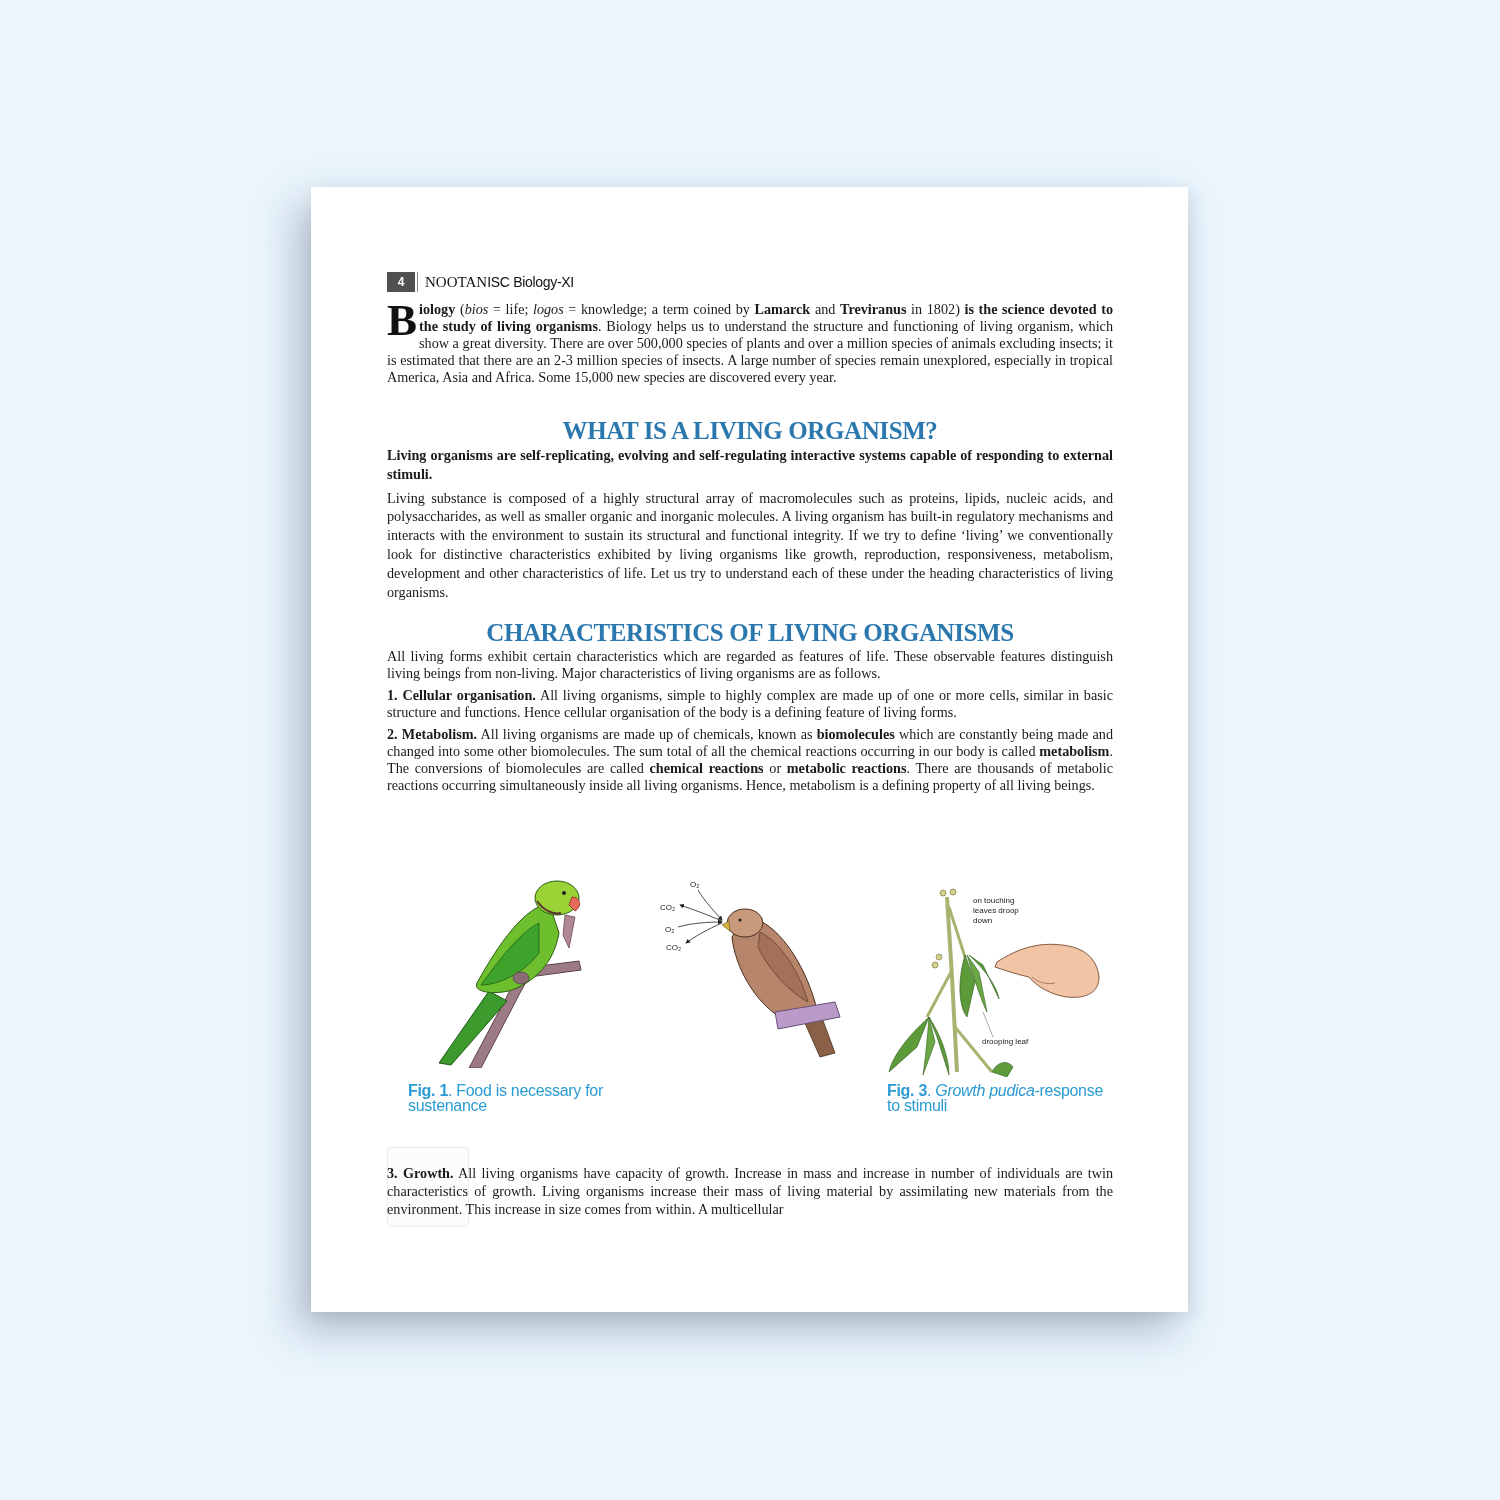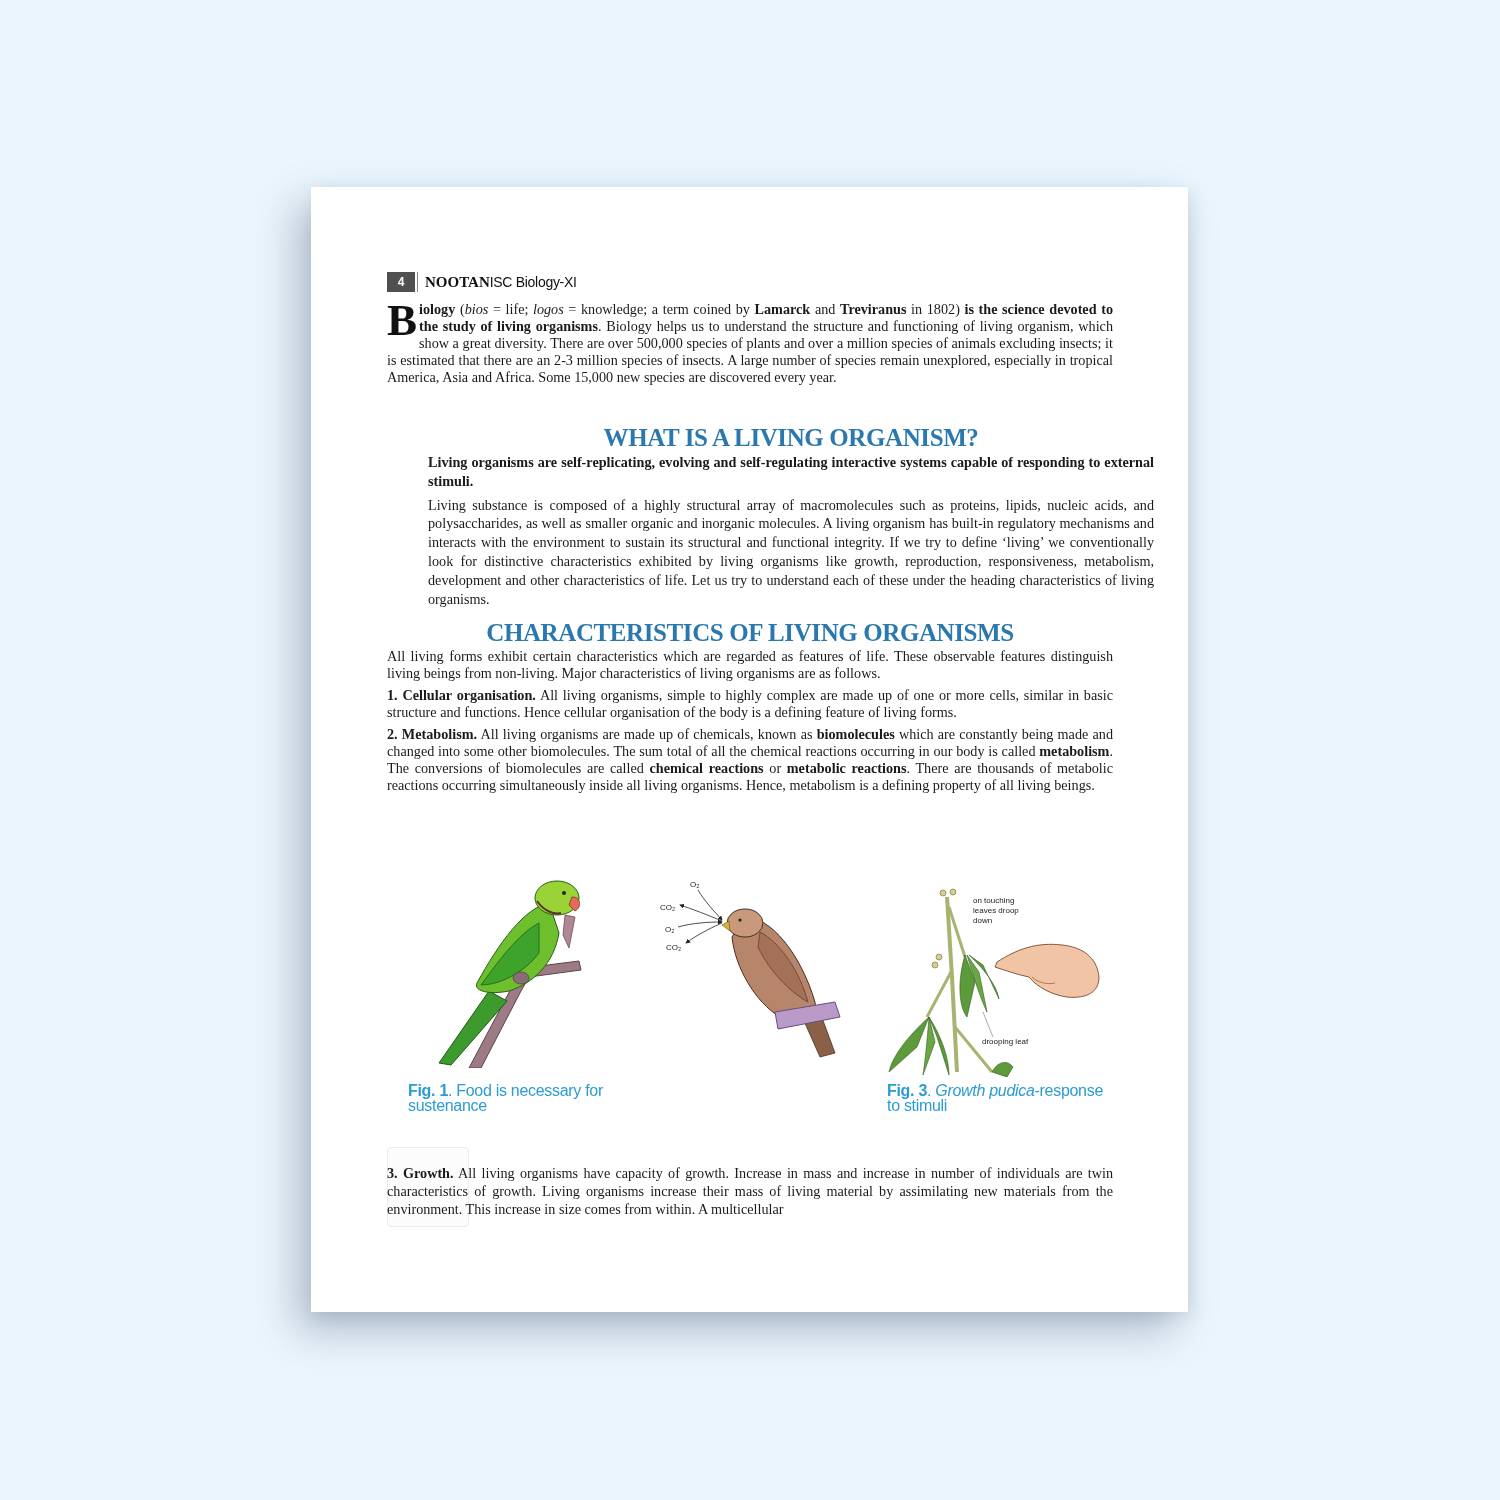--- a/index.html
+++ b/index.html
@@ -17,21 +17,21 @@
   }
   .col { position: absolute; left: 76px; width: 726px; }
   .header { top: 84px; height: 22px; display: flex; align-items: center; }
   .page-badge {
     width: 28px; height: 20px; background: #505050; color: #fff;
     font-family: "Liberation Sans", sans-serif; font-weight: bold; font-size: 12px;
     display: flex; align-items: center; justify-content: center;
     box-shadow: 2px 0 0 #fff, 3px 0 0 #888;
   }
   .header-title { margin-left: 10px; font-family: "Liberation Serif", serif; font-size: 15px; color: #111; }
-  .header-title b { font-weight: bold; }
+  .header-title b { font-weight: normal; }
   .header-sub { font-family: "Liberation Sans", sans-serif; font-size: 14px; letter-spacing: -0.3px; margin-left: 0; }
 
   p { margin: 0; text-align: justify; color: #1a1a1a;
       font-family: "Liberation Serif", serif; font-size: 14.2px; line-height: 17px; }
   .body2 { line-height: 18.8px; }
   b { font-weight: bold; }
   .dropcap {
     float: left; font-family: "Liberation Serif", serif; font-weight: bold;
     font-size: 45px; line-height: 34px; margin: 2px 2px 0 0; color: #111;
   }
@@ -66,21 +66,21 @@
       <b>NOOTAN</b><span class="header-sub">ISC Biology-XI</span>
     </div>
   </div>
 
   <div class="col" style="top:114px;">
     <p>
       <span class="dropcap">B</span><b>iology</b><span> (</span><i>bios</i><span> = life;  </span><i>logos</i><span> = knowledge; a term coined by </span><b>Lamarck</b><span> and </span><b>Treviranus</b><span> in 1802) </span><b>is the science devoted to the study of living organisms</b><span>. Biology helps us to understand the structure and functioning of living organism, which show a great diversity. There are over 500,000 species of plants and over a million species of animals excluding insects; it is estimated that there are an 2-3 million species of insects. A large number of species remain unexplored, especially in tropical America, Asia and Africa. Some 15,000 new species are discovered every year.</span>
     </p>
   </div>
 
-  <div class="col" style="top:237px;margin-left:41px;">
+  <div class="col" style="top:230px;">
     <h2>WHAT IS A LIVING ORGANISM?</h2>
     <p class="body2" style="margin-top:1px;"><b>Living organisms are self-replicating, evolving and self-regulating interactive systems capable of responding to external stimuli.</b></p>
     <p class="body2" style="margin-top:5px;">Living substance is composed of a highly structural array of macromolecules such as proteins, lipids, nucleic acids, and polysaccharides, as well as smaller organic and inorganic molecules. A living organism has built-in regulatory mechanisms and interacts with the environment to sustain its structural and functional integrity. If we try to define ‘living’ we conventionally look for distinctive characteristics exhibited by living organisms like growth, reproduction, responsiveness, metabolism, development and other characteristics of life. Let us try to understand each of these under the heading characteristics of living organisms.</p>
   </div>
 
   <div class="col" style="top:432px;">
     <h2>CHARACTERISTICS OF LIVING ORGANISMS</h2>
     <p style="margin-top:1px;">All living forms exhibit certain characteristics which are regarded as features of life. These observable features distinguish living beings from non-living. Major characteristics of living organisms are as follows.</p>
     <p style="margin-top:5px;"><b>1. Cellular organisation.</b><span> All living organisms, simple to highly complex are made up of one or more cells, similar in basic structure and functions. Hence cellular organisation of the body is a defining feature of living forms.</span></p>
     <p style="margin-top:5px;"><b>2. Metabolism.</b><span> All living organisms are made up of chemicals, known as </span><b>biomolecules</b><span> which are constantly being made and changed into some other biomolecules. The sum total of all the chemical reactions occurring in our body is called </span><b>metabolism</b><span>. The conversions of biomolecules are called </span><b>chemical reactions</b><span> or </span><b>metabolic reactions</b><span>. There are thousands of metabolic reactions occurring simultaneously inside all living organisms. Hence, metabolism is a defining property of all living beings.</span></p>

